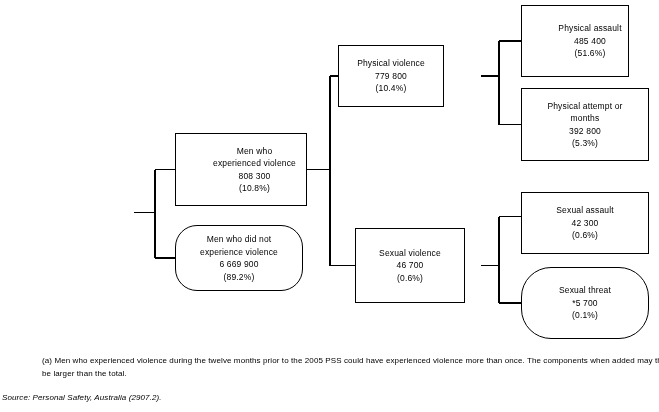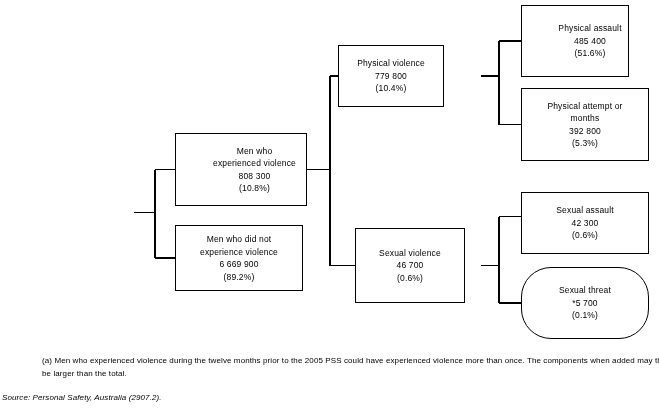--- a/index.html
+++ b/index.html
@@ -44,21 +44,21 @@
     font-size: 8.5px;
     line-height: 12.5px;
     letter-spacing: 0.15px;
     z-index: 2;
   }
   .node .ln { display: block; white-space: pre; }
 
   
   #node-all-men            { left: 10px;  top: 175px; width: 124px; height: 75px; }
   #node-experienced        { left: 175px; top: 133px; width: 132px; height: 73px; padding-left: 27px; }
-  #node-not-experienced    { left: 175px; top: 225px; width: 128px; height: 66px; }
+  #node-not-experienced    { left: 175px; top: 225px; width: 128px; height: 66px; border-radius: 22px; }
   #node-physical-violence  { left: 338px; top: 45px;  width: 106px; height: 62px; }
   #node-sexual-violence    { left: 355px; top: 228px; width: 110px; height: 75px; }
   #node-physical-assault   { left: 521px; top: 5px;   width: 108px; height: 72px; padding-left: 30px; }
   #node-physical-threat    { left: 521px; top: 88px;  width: 128px; height: 73px; text-align: center; }
   #node-sexual-assault     { left: 521px; top: 180px; width: 128px; height: 62px; margin-top: 12px; }
   #node-sexual-threat      { left: 521px; top: 267px; width: 128px; height: 72px; border-radius: 30px; }
 
   
   #footnote {
     position: absolute;

